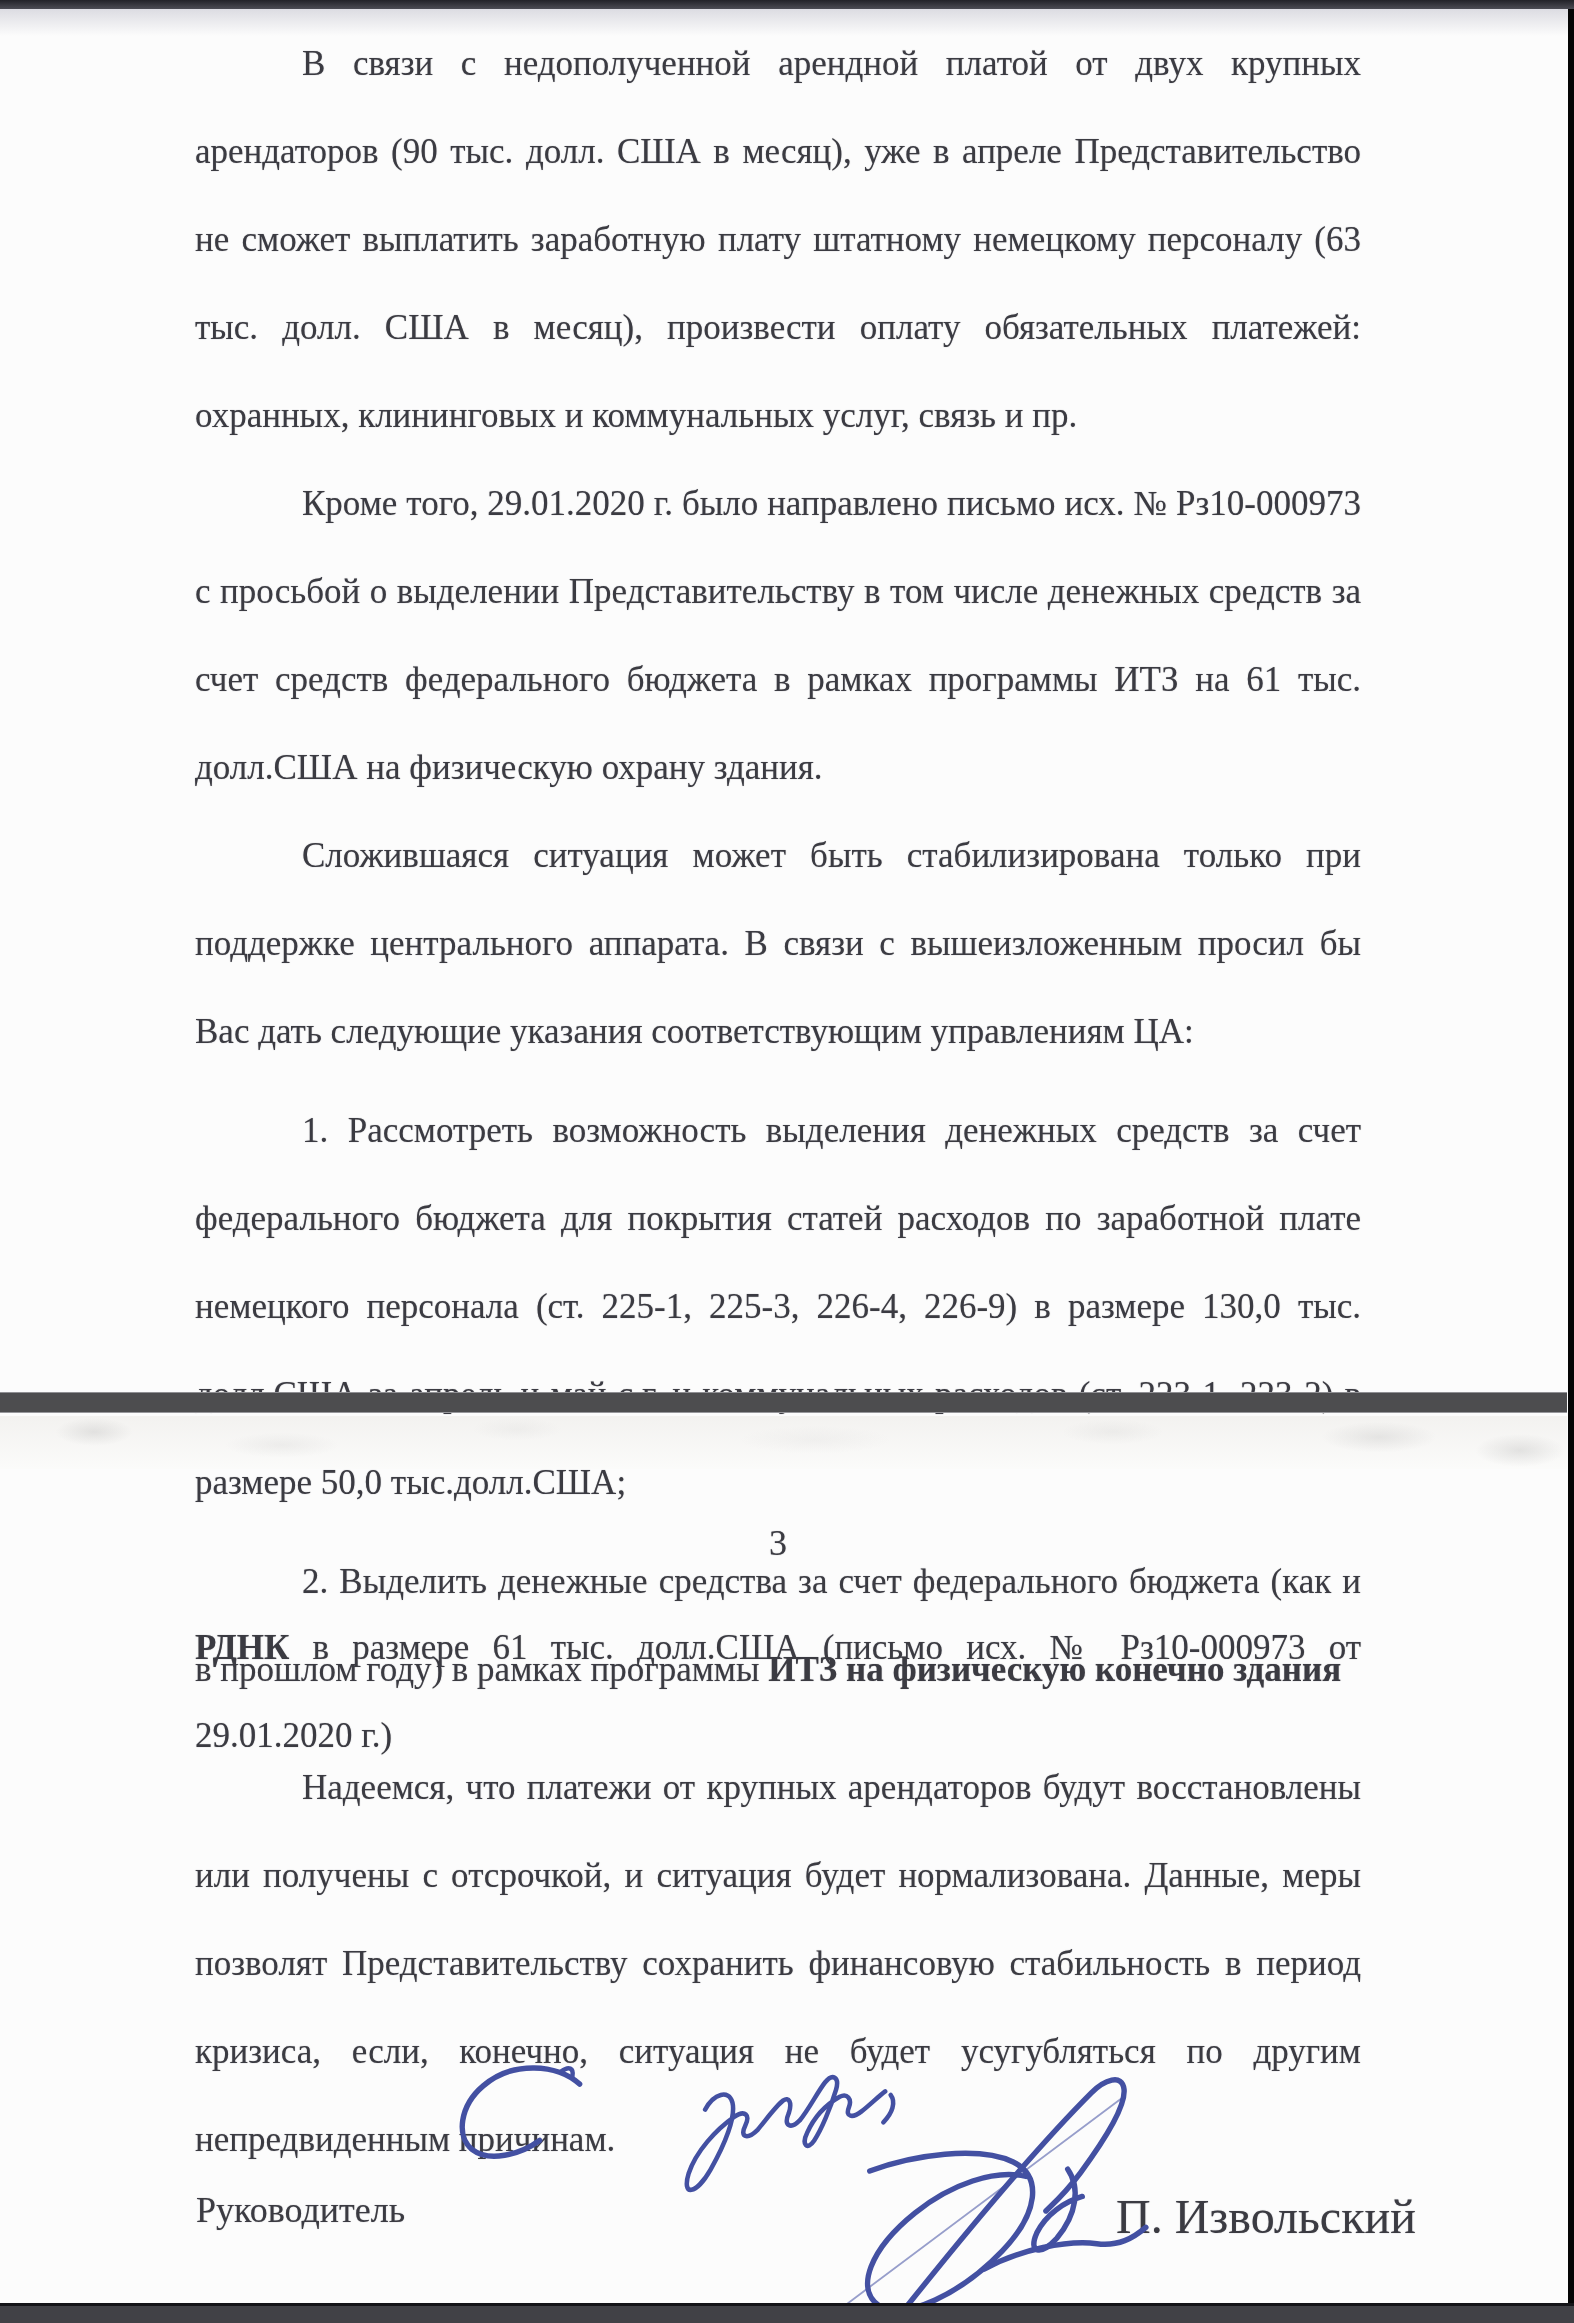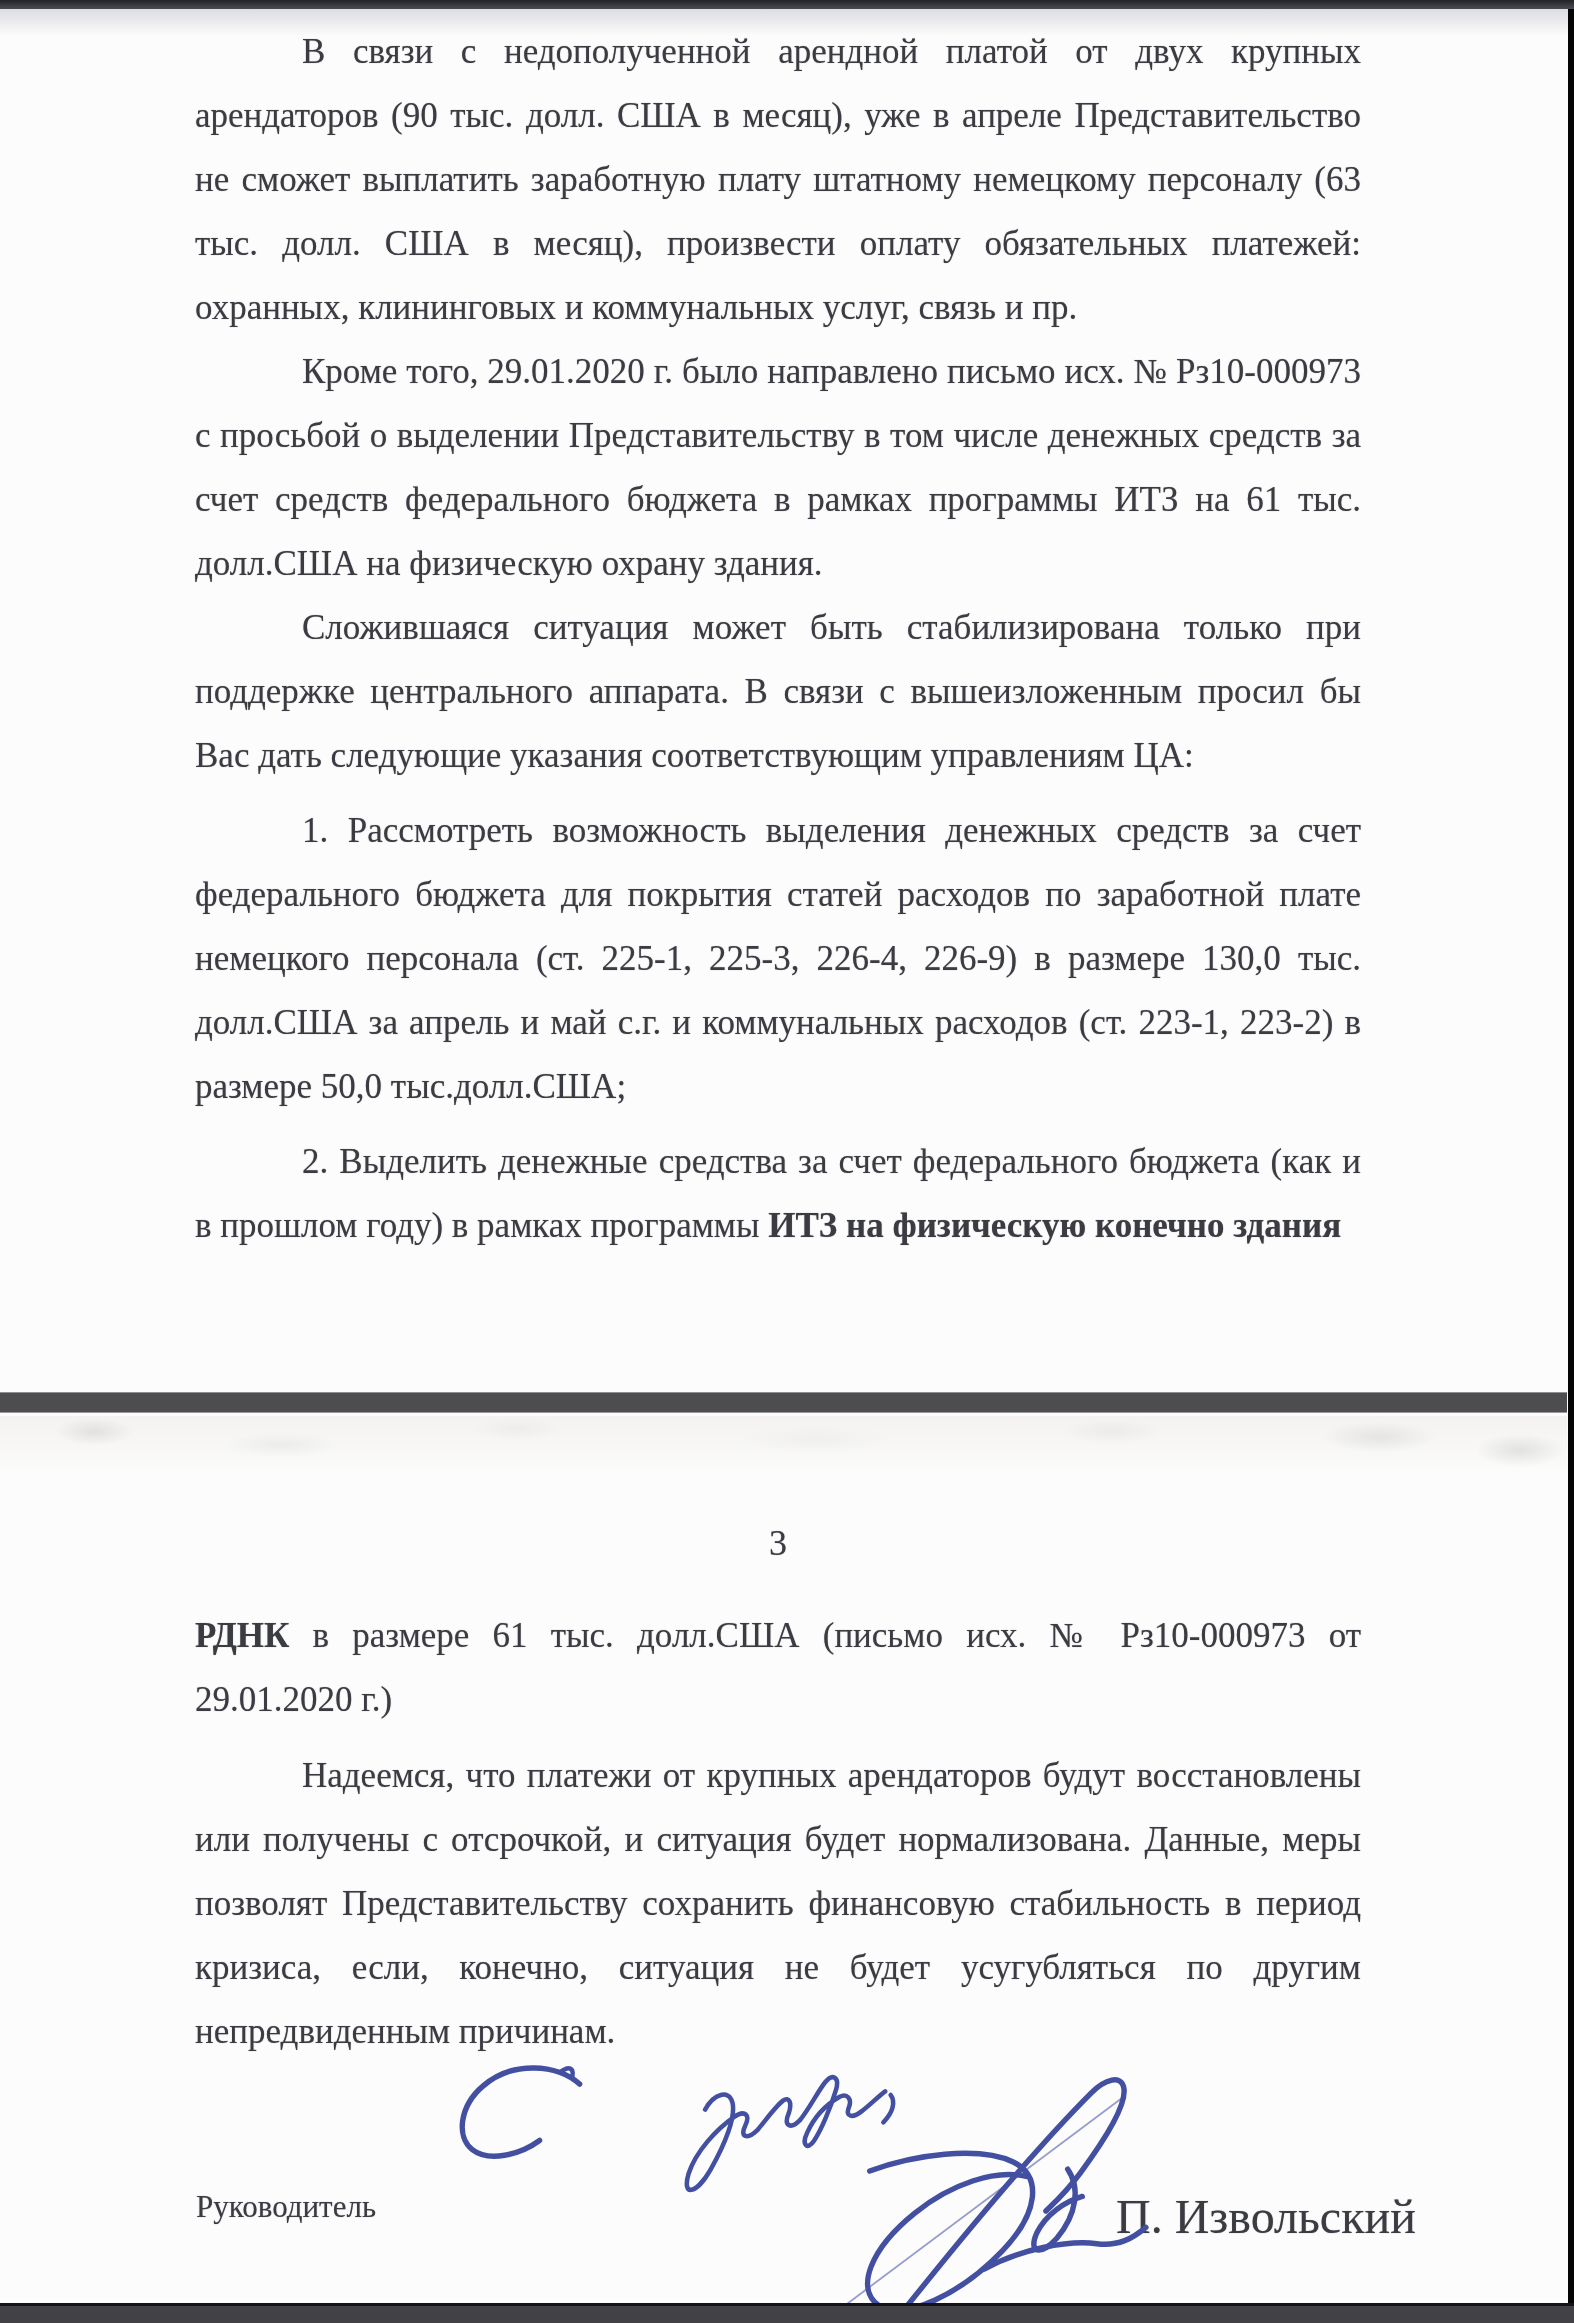--- a/index.html
+++ b/index.html
@@ -25,33 +25,33 @@
       radial-gradient(55px 20px at 6% 30%, rgba(120,120,120,.16), rgba(120,120,120,0) 70%),
       radial-gradient(82px 18px at 18% 55%, rgba(140,140,140,.10), rgba(140,140,140,0) 70%),
       radial-gradient(64px 16.4px at 33% 25%, rgba(150,150,150,.08), rgba(150,150,150,0) 70%),
       radial-gradient(109px 20px at 52% 45%, rgba(150,150,150,.07), rgba(150,150,150,0) 70%),
       radial-gradient(73px 18px at 71% 30%, rgba(140,140,140,.09), rgba(140,140,140,0) 70%),
       radial-gradient(82px 22px at 88% 40%, rgba(120,120,120,.14), rgba(120,120,120,0) 70%),
       radial-gradient(64px 23.6px at 97% 65%, rgba(110,110,110,.16), rgba(110,110,110,0) 70%),
       linear-gradient(#f3f2f0,#fbfbfa);}
   
   .doc-text{position:absolute;left:195px;width:1166px;color:#3b3b42;
-    font-size:35px;line-height:64px;text-align:justify;
+    font-size:35px;line-height:88px;text-align:justify;
     text-shadow:0 0 1.1px rgba(55,55,65,.45);}
   .doc-text p{margin:0;text-indent:107px;}
   .doc-text p.flush{text-indent:0;}
   .doc-text p.gap{margin-top:11px;}
   b{font-weight:bold;}
   .page2-block{top:20px;}
   .page-number{position:absolute;left:195px;top:1511px;width:1166px;
     text-align:center;color:#3b3b42;font-size:36px;line-height:64px;
     text-shadow:0 0 1.1px rgba(55,55,65,.45);}
   .rdnk-block{top:1604px;}
   .nadeemsya-block{top:1744px;}
-  .signee-title{position:absolute;left:196px;top:2189px;color:#3b3b42;font-size:31px;
+  .signee-title{position:absolute;left:196px;top:2189px;color:#3b3b42;font-size:36px;
     text-shadow:0 0 1.1px rgba(55,55,65,.45);}
   .signee-name{position:absolute;left:1116px;top:2189px;color:#3b3b42;font-size:48px;
     text-shadow:0 0 1.1px rgba(55,55,65,.45);}
   
   .handwriting{position:absolute;left:425px;top:2053px;width:482px;height:164px;z-index:6;}
   .signature{position:absolute;left:768px;top:2060px;width:386px;height:262px;z-index:6;}
   .ink{stroke:#4350a2;fill:none;stroke-linecap:round;stroke-linejoin:round;}
   .sr{position:absolute;width:0.9px;height:0.9px;overflow:hidden;clip:rect(0 0 0 0);white-space:nowrap;}
 </style>
 </head>

